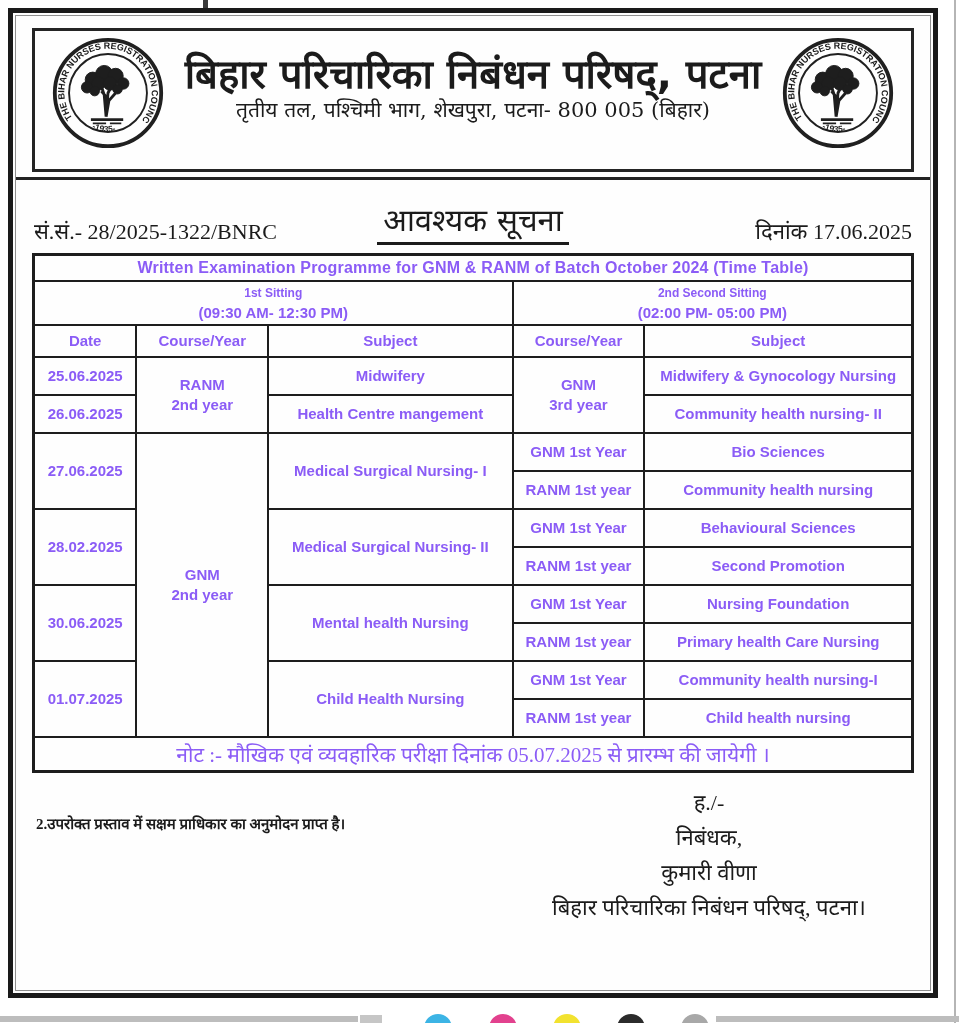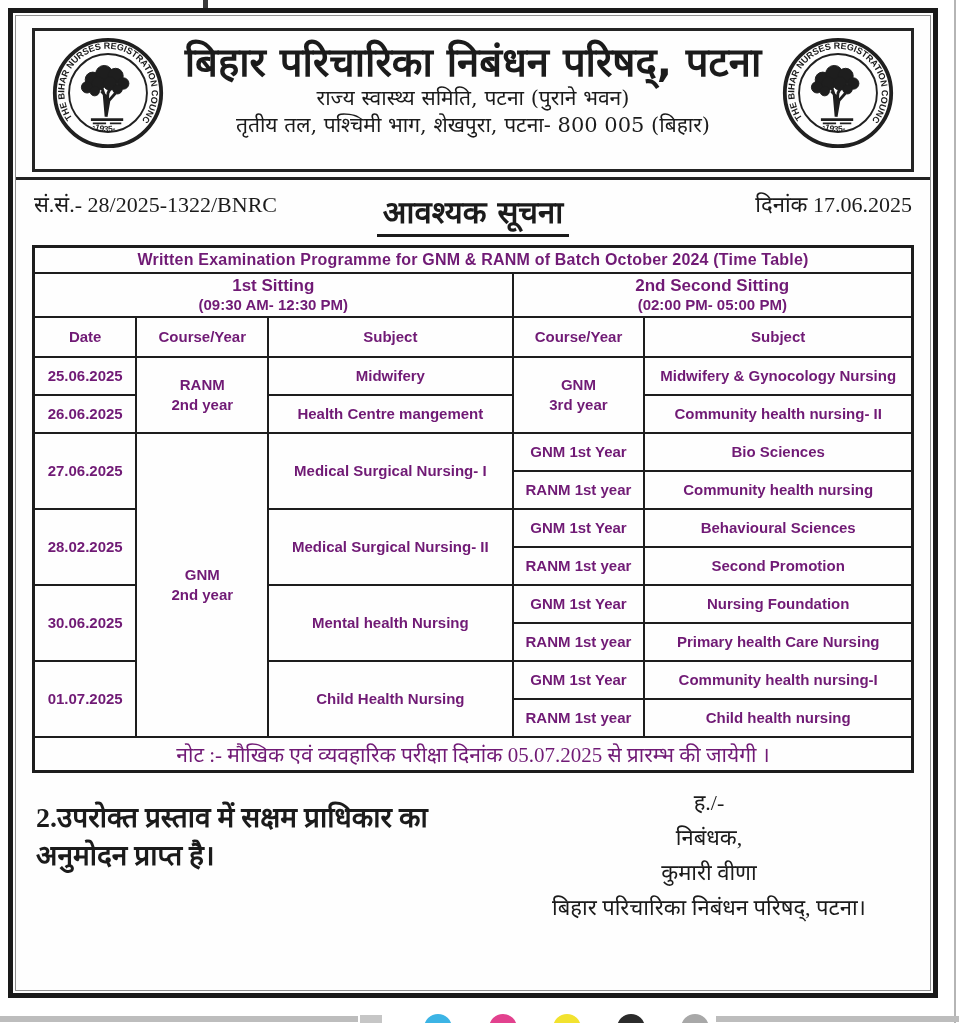--- a/index.html
+++ b/index.html
@@ -16,59 +16,59 @@
              border:5px solid #1a1a1a;background:#fefefe;box-sizing:border-box;}
   .doc-inner{position:absolute;inset:2px;border:1px solid #8f8f8f;box-sizing:border-box;
              padding:0;}
 
   
   .header-box{margin:12px 16px 0 16px;border:3px solid #242424;position:relative;
               height:144px;box-sizing:border-box;text-align:center;}
   .seal{position:absolute;top:5px;width:114px;height:114px;}
   .seal.left{left:16px;}
   .seal.right{right:16px;}
-  .hdr-title{font-size:40px;font-weight:bold;line-height:46px;margin-top:8px;
+  .hdr-title{font-size:40px;font-weight:bold;line-height:46px;margin-top:20px;
              font-family:"DejaVu Sans","Liberation Sans",sans-serif;letter-spacing:0px;}
   .hdr-line{font-size:21px;line-height:27px;font-family:"DejaVu Serif","Liberation Serif",serif;}
   .hdr-line.email{font-size:21px;}
 
   .rule{height:3px;background:#232323;margin:5px 0 0 0;}
 
   
-  .meta-row{display:flex;align-items:flex-start;padding:8px 18px 0 18px;}
+  .meta-row{display:flex;align-items:flex-end;padding:16px 18px 0 18px;}
   .ref-no{flex:1;font-size:22px;white-space:nowrap;}
-  .heading{font-size:31px;font-weight:bold;border-bottom:3px solid #1b1b1b;
+  .heading{font-size:31px;font-weight:normal;border-bottom:3px solid #1b1b1b;
            padding:0 6px 2px 6px;margin-top:2px;
            font-family:"DejaVu Sans","Liberation Sans",sans-serif;}
   .meta-date{flex:1;text-align:right;font-size:22px;white-space:nowrap;}
 
   .body-para{padding:8px 20px 6px 20px;font-size:22px;line-height:36px;text-align:left;}
 
   
   .tt-wrap{margin:8px 16px 0 16px;}
   table.tt{width:100%;border-collapse:collapse;table-layout:fixed;
            font-family:"Liberation Sans","DejaVu Sans",sans-serif;}
   table.tt,.tt th,.tt td{border:2px solid #1d1d1d;}
   table.tt{border-width:3px;}
   .tt th,.tt td{text-align:center;vertical-align:middle;padding:2px 3px;
-                font-weight:bold;color:#701a75;box-sizing:border-box;}
+                font-weight:bold;color:#8b5cf6;box-sizing:border-box;}
   .tt .title-row th{font-size:16px;height:26px;letter-spacing:.2px;}
   .tt .sitting-row td{height:42px;}
-  .sit-title{font-size:17px;line-height:19px;}
+  .sit-title{font-size:12px;line-height:19px;}
   .sit-time{font-size:15px;line-height:19px;}
-  .tt .head-row th{font-size:15px;height:40px;}
+  .tt .head-row th{font-size:15px;height:32px;}
   .tt td{font-size:15px;}
   .tt tr.data{height:38px;}
   .pre{white-space:pre-line;line-height:20px;}
   .tt .note-row td{height:33px;font-weight:normal;
        font-family:"Liberation Serif","DejaVu Serif",serif;font-size:21px;}
 
   
   .footer{display:flex;align-items:flex-start;padding:12px 20px 0 20px;}
-  .para2{flex:1;font-size:28px;font-weight:bold;margin-top:12px;}
+  .para2{flex:1;font-size:15px;font-weight:bold;margin-top:28px;}
   .sig-block{width:46%;text-align:center;font-size:22px;line-height:35px;}
 
   
   .scan-strip{position:absolute;left:0;top:1012px;width:959px;height:11px;}
   .bar{position:absolute;top:4px;height:6px;background:#bdbdbd;}
   .bar.left{left:0;width:358px;}
   .bar.right{left:716px;width:243px;}
   .chip{position:absolute;left:360px;top:3px;width:22px;height:8px;background:#c6c6c6;}
   .dot{position:absolute;top:2px;width:28px;height:28px;border-radius:50%;}
 </style>
@@ -130,21 +130,20 @@
             <circle cx="50" cy="50" r="7"></circle>
           <circle cx="62" cy="50" r="7"></circle>
             <circle cx="70" cy="56" r="5"></circle>
             <circle cx="46" cy="58" r="5"></circle>
           <path d="M42,88 L76,88" stroke-width="3" fill="none"></path>
           <path d="M44,92 L58,92 M62,92 L74,92" stroke-width="2" fill="none"></path>
         </g>
       </svg>
 
       <div class="hdr-title">बिहार परिचारिका निबंधन परिषद्, पटना</div>
-      <div class="hdr-line">राज्य स्वास्थ्य समिति, पटना (पुराने भवन)</div>
       <div class="hdr-line">तृतीय तल, पश्चिमी भाग, शेखपुरा, पटना- 800 005 (बिहार)</div>
     </div>
 
     <div class="rule"></div>
 
     <div class="meta-row">
       <div class="ref-no">सं.सं.- 28/2025-1322/BNRC</div>
       <div class="heading">आवश्यक सूचना</div>
       <div class="meta-date">दिनांक 17.06.2025</div>
     </div>

